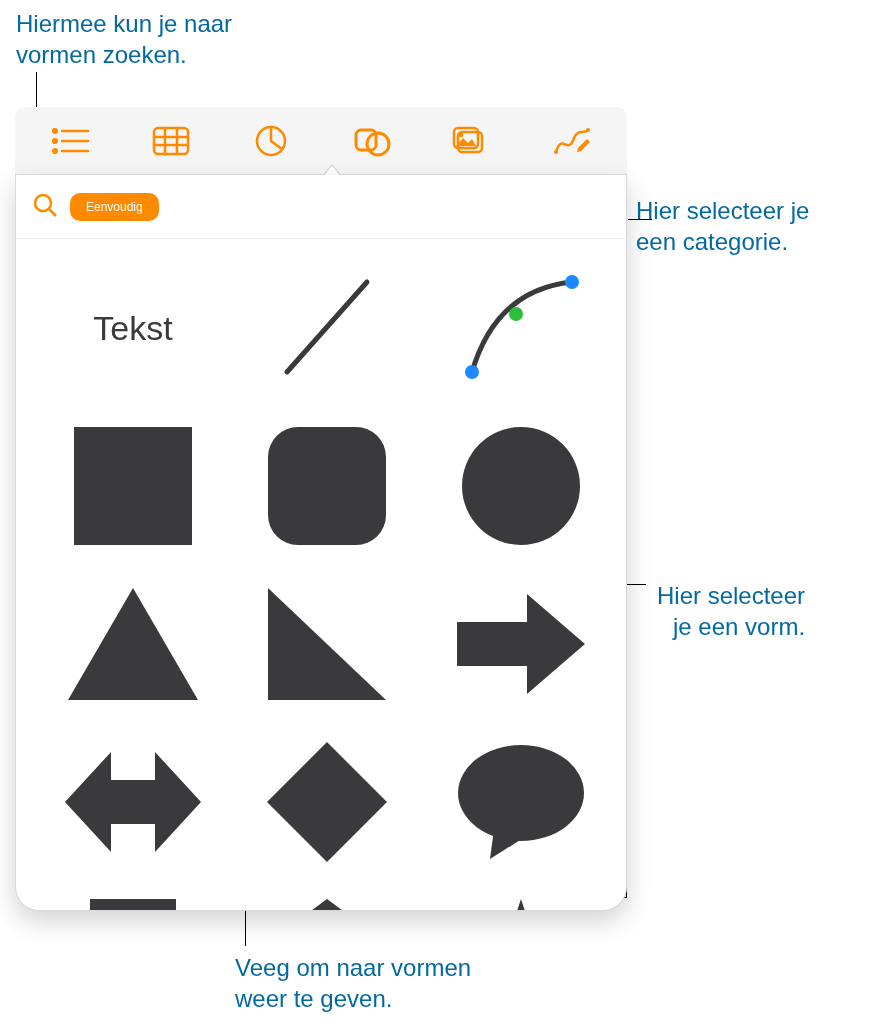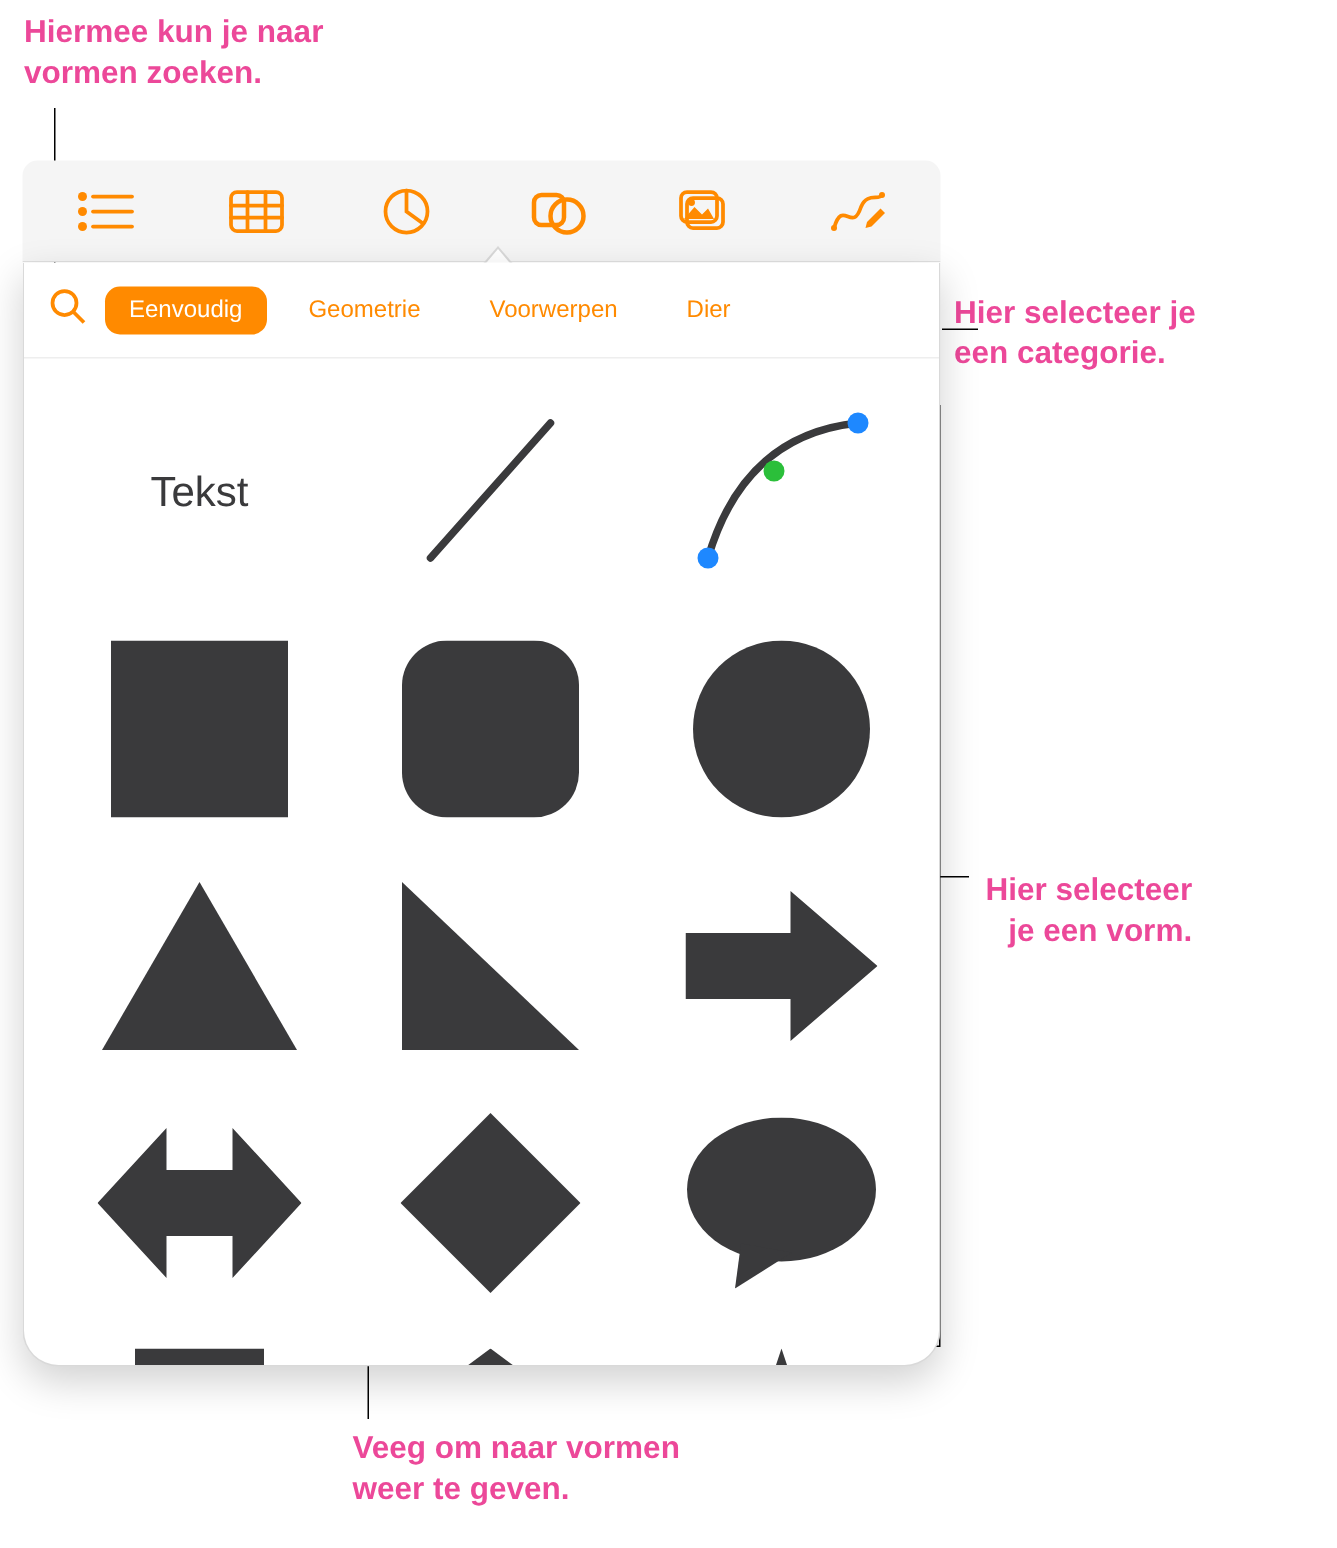--- a/index.html
+++ b/index.html
@@ -8,24 +8,24 @@
     background: #fff;
     width: 891px;
     height: 1032px;
     position: relative;
     overflow: hidden;
   }
 
   
   .callout {
     position: absolute;
-    font-size: 21px;
+    font-size: 24px;
     line-height: 1.3;
-    color: #ec4899;
-    font-weight: 700;
+    color: #0369a1;
+    font-weight: 400;
     white-space: pre-line;
   }
   .callout-line {
     position: absolute;
     background: #000;
   }
   .callout-bracket {
     position: absolute;
     border-right: 1px solid #000;
   }
@@ -121,21 +121,21 @@
     align-items: center;
     gap: 12px;
     height: 64px;
     padding: 0 16px;
     border-bottom: 1px solid #eee;
   }
   .search-btn svg { width: 26px; height: 26px; }
   .search-btn svg .stroke { stroke: #ff8a00; stroke-width: 2.5; fill: none; }
 
   .cat {
-    font-size: 16px;
+    font-size: 12px;
     font-weight: 500;
     color: #ff8a00;
     padding: 7px 16px;
     border-radius: 10px;
     white-space: nowrap;
   }
   .cat.selected {
     background: #ff8a00;
     color: #fff;
   }
@@ -149,21 +149,21 @@
     column-gap: 40px;
     row-gap: 28px;
   }
   .cell {
     height: 130px;
     display: flex;
     align-items: center;
     justify-content: center;
   }
   .text-label {
-    font-size: 28px;
+    font-size: 34px;
     font-weight: 500;
     color: #3a3a3c;
   }
 
   
   .sh { fill: #3a3a3c; }
   .sh-stroke { stroke: #3a3a3c; stroke-width: 5; fill: none; stroke-linecap: round; }
 
   
   .row-clip { height: 86px; overflow: hidden; align-items: flex-start; }
@@ -245,25 +245,20 @@
 <div class="popover">
 
   <div class="catbar">
     <div class="search-btn">
       <svg viewBox="0 0 26 26">
         <circle class="stroke" cx="11" cy="11" r="8"></circle>
         <line class="stroke" x1="17" y1="17" x2="24" y2="24"></line>
       </svg>
     </div>
     <div class="cat selected">Eenvoudig</div>
-    <div class="overflow">
-      <div class="cat">Geometrie</div>
-      <div class="cat">Voorwerpen</div>
-      <div class="cat">Dier</div>
-    </div>
   </div>
 
   <div class="grid">
 
     <div class="cell">
       <span class="text-label">Tekst</span>
     </div>
     <div class="cell">
       <svg width="120" height="120" viewBox="0 0 120 120">
           <line class="sh-stroke" x1="20" y1="104" x2="100" y2="14"></line>

